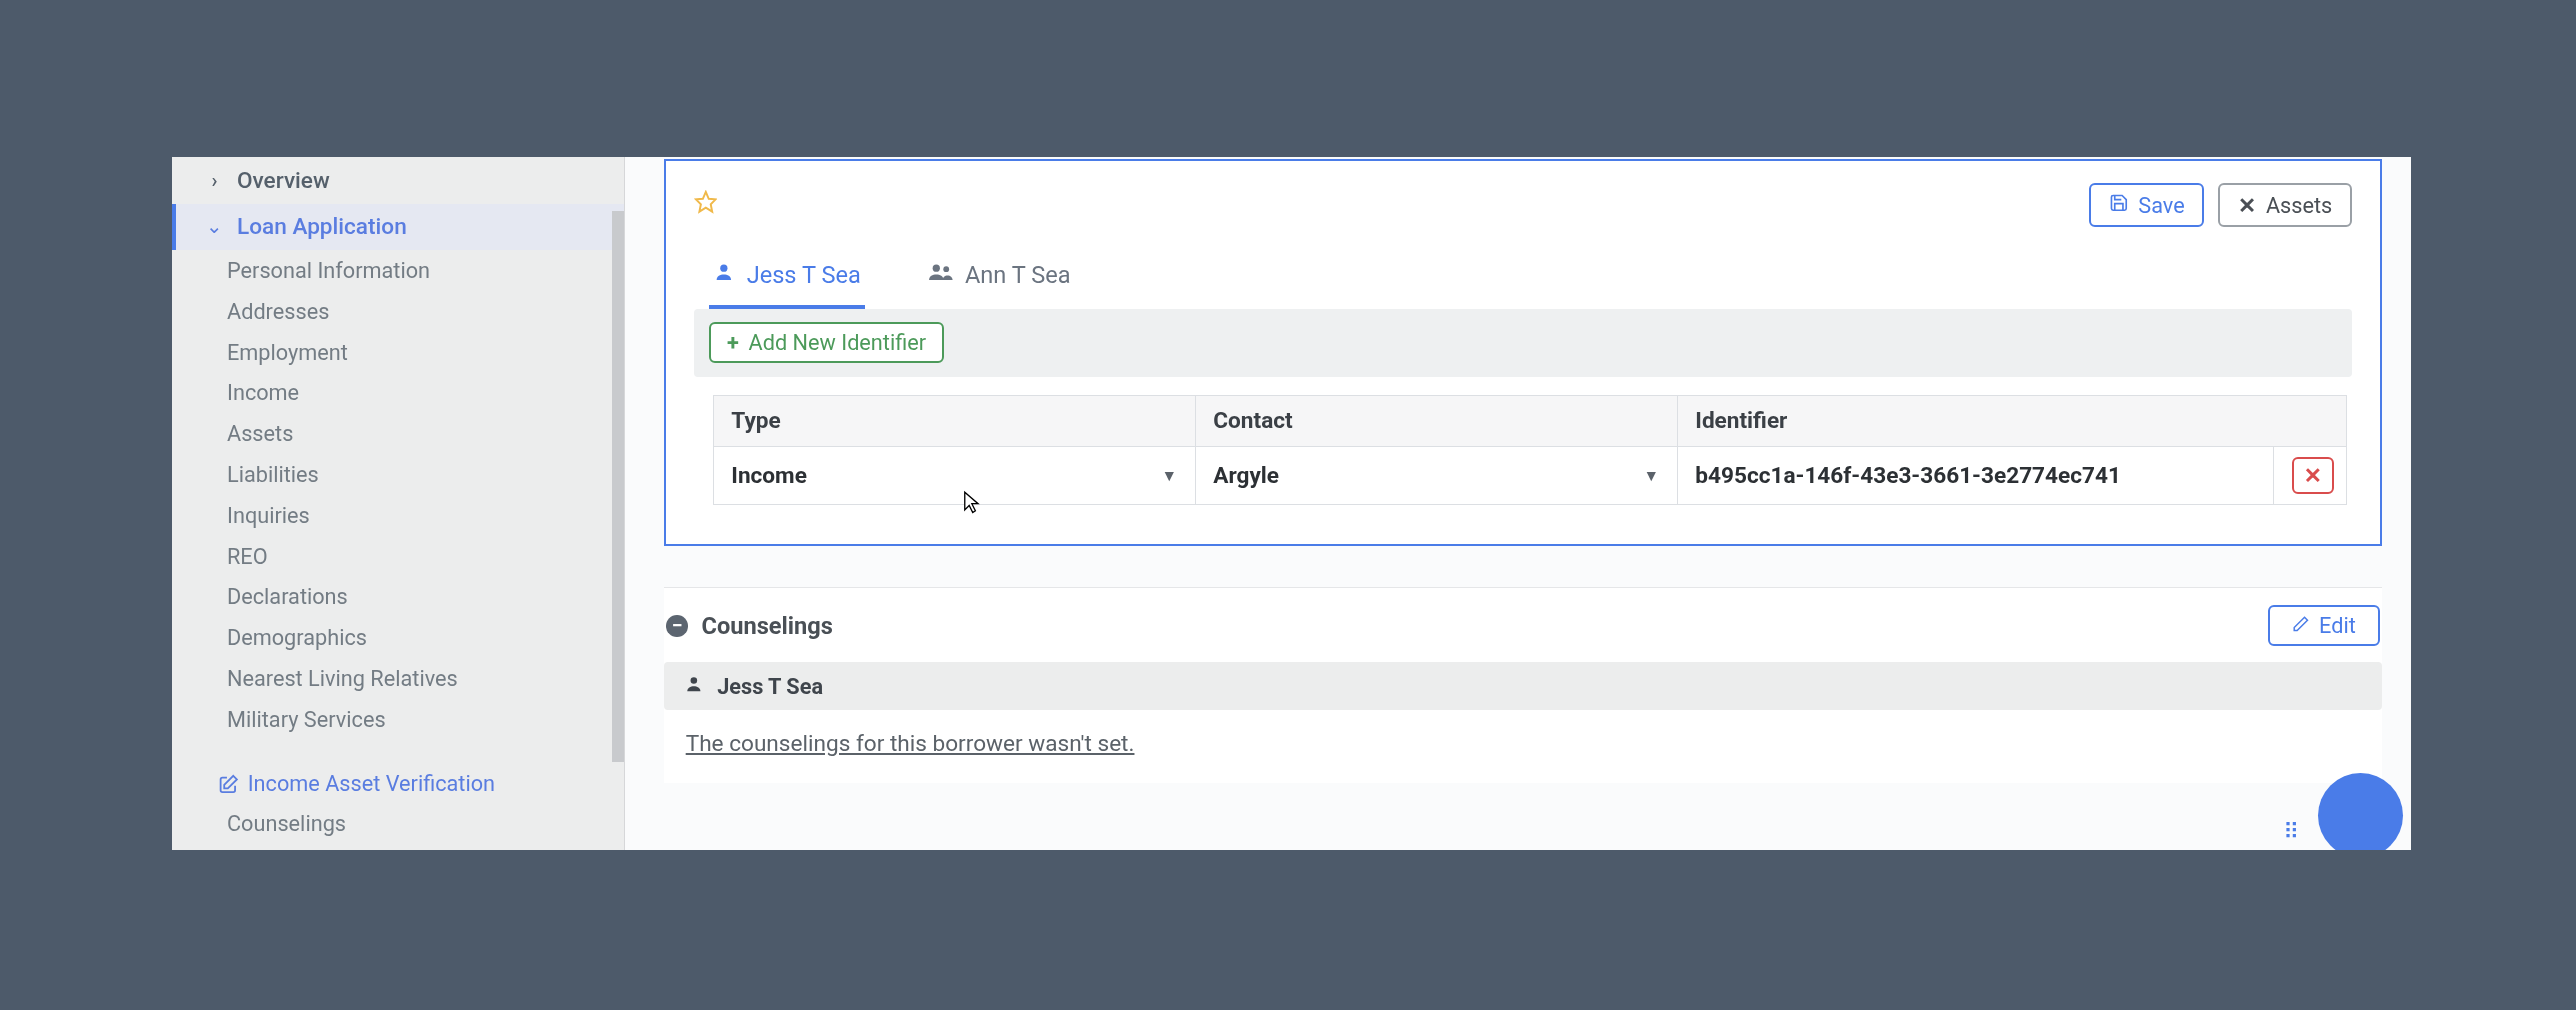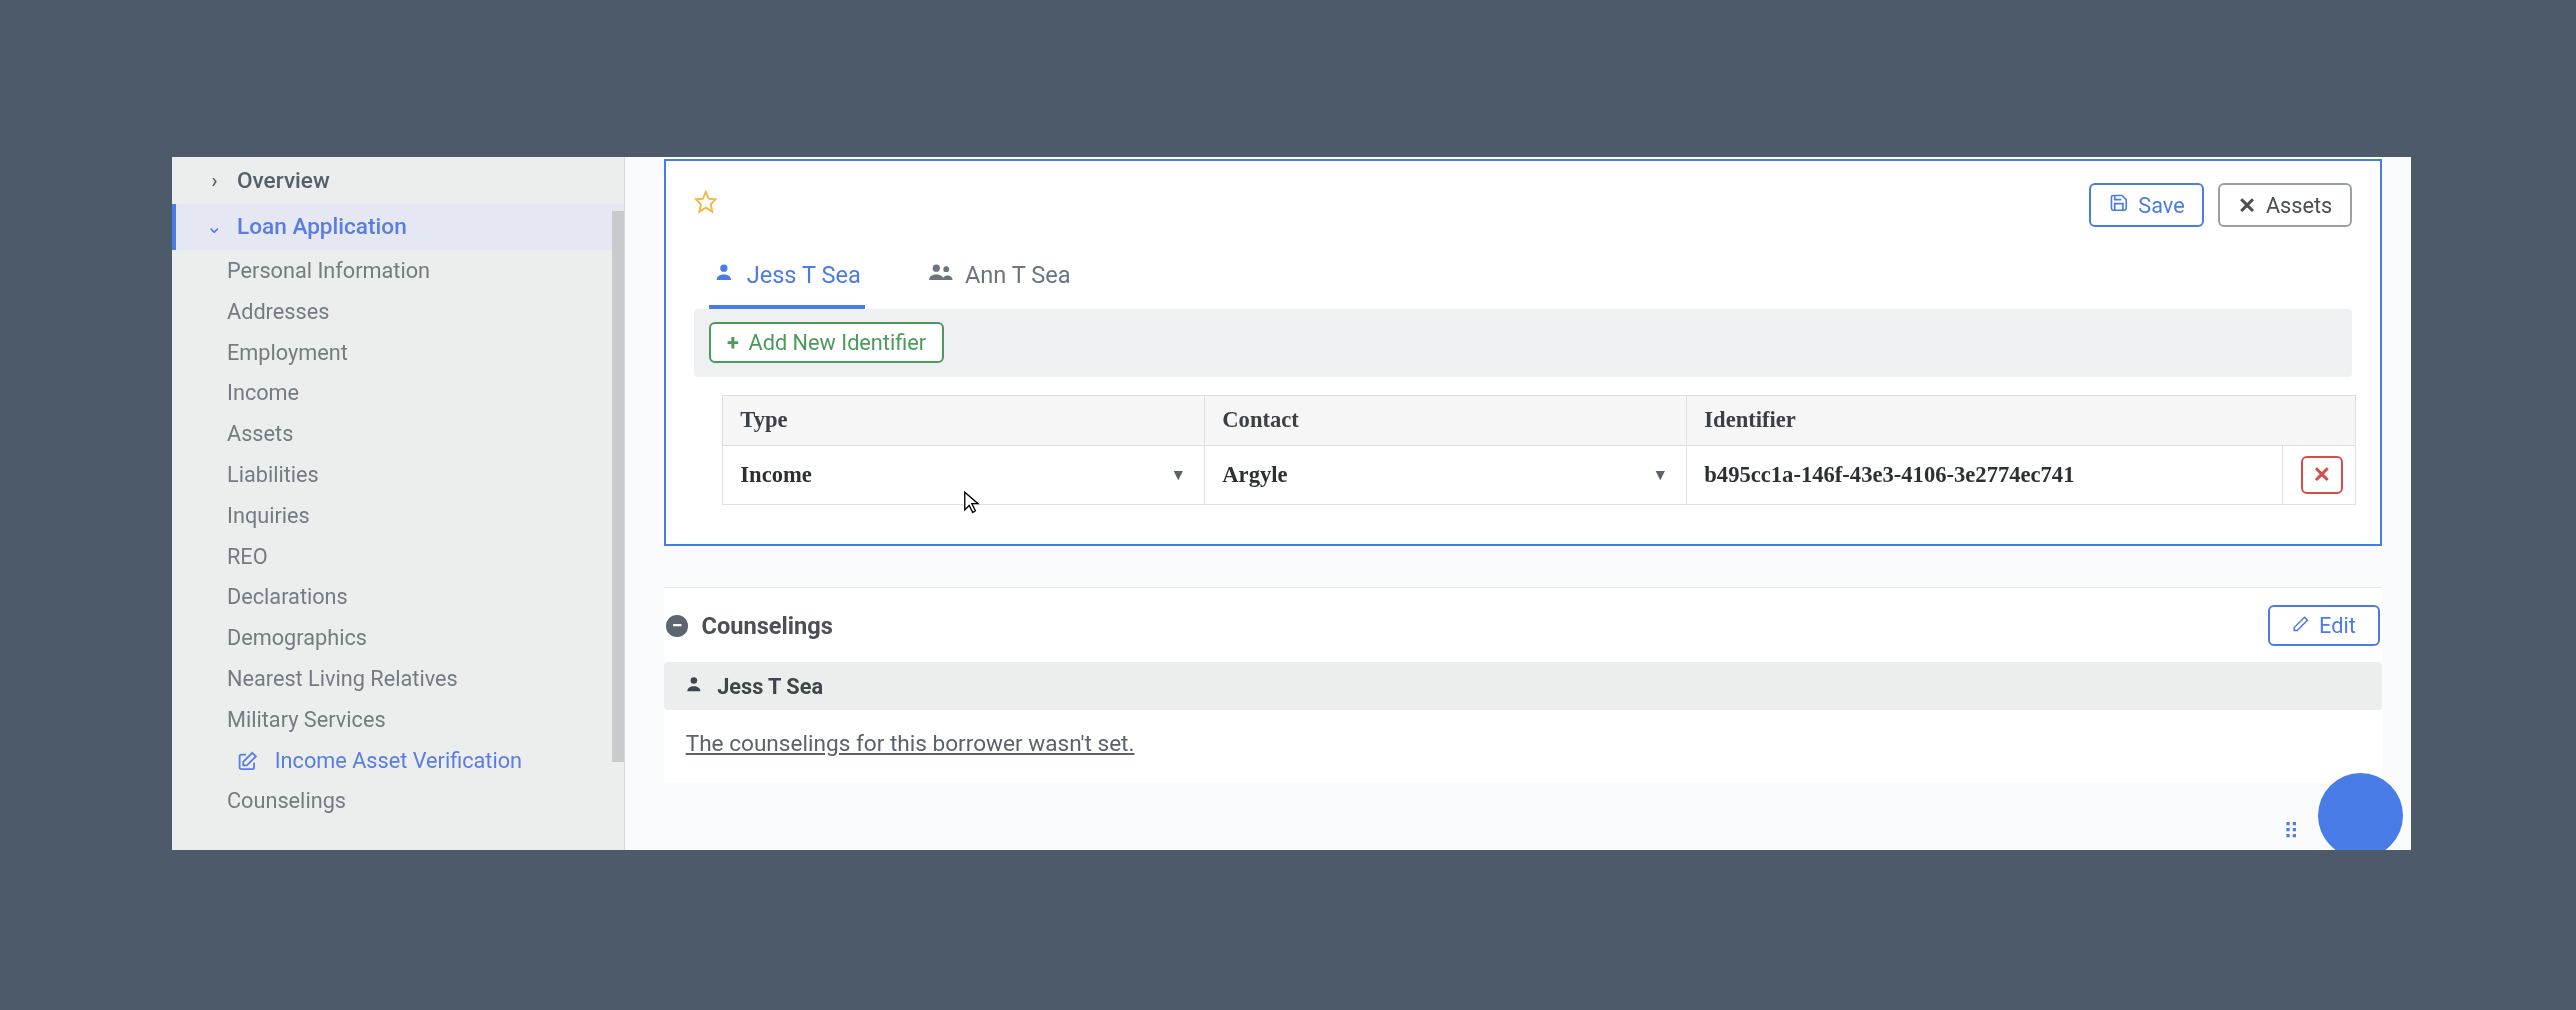--- a/index.html
+++ b/index.html
@@ -71,23 +71,24 @@
     font-size: 21.7px;
     color: #737c84;
     padding-top: 7.9px;
     padding-bottom: 7.9px;
     cursor: pointer;
     border-left: 4.9px solid transparent;
   }
   .nav-sub.with-icon {
     display: flex;
     align-items: center;
-    gap: 17px;
-    padding-left: 60px;
+    gap: 9px;
+    padding-left: 41px;
     color: #5a7de0;
+    margin-top: 23px;
   }
   .chevron {
     width: 17.7px; height: 17.7px; display: inline-flex; align-items: center; justify-content: center;
     font-size: 19.7px;
     color: #55606b;
   }
   
   .main {
     flex: 1;
     background: #fafbfc;
@@ -171,25 +172,24 @@
   
   .band {
     background: #eef0f1;
     padding: 13.8px 15.7px;
     border-radius: 3.9px;
     margin-top: 0;
   }
   
   .tbl {
     width: calc(100% - 23.6px);
-    margin-left: 28px;
+    margin-left: 19px;
     margin-top: 17.7px;
     border-collapse: collapse;
     table-layout: fixed;
-    font-family: Liberation Serif, serif;
   }
   .tbl col.col-type { width: 482px; }
   .tbl col.col-contact { width: 482px; }
   .tbl col.col-ident { width: auto; }
   .tbl col.col-act { width: 73px; }
   .tbl th {
     text-align: left;
     padding: 11.8px 17.7px;
     font-size: 22.6px;
     color: #3b4046;
@@ -409,21 +409,21 @@
                   <span class="caret">▼</span>
                 </div>
               </td>
               <td>
                 <div class="sel">
                   <span>Argyle</span>
                   <span class="caret">▼</span>
                 </div>
               </td>
               <td>
-                <div class="ident-val">b495cc1a-146f-43e3-4106-3e2774ec741</div>
+                <div class="ident-val">b495cc1a-146f-43e3-3661-3e2774ec741</div>
               </td>
               <td style="text-align:center;">
                 <div class="btn-danger" style="display:inline-flex;align-items:center;justify-content:center;">
                   <span style="font-weight:700;">✕</span>
                 </div>
               </td>
             </tr>
           </tbody>
         </table>
 

